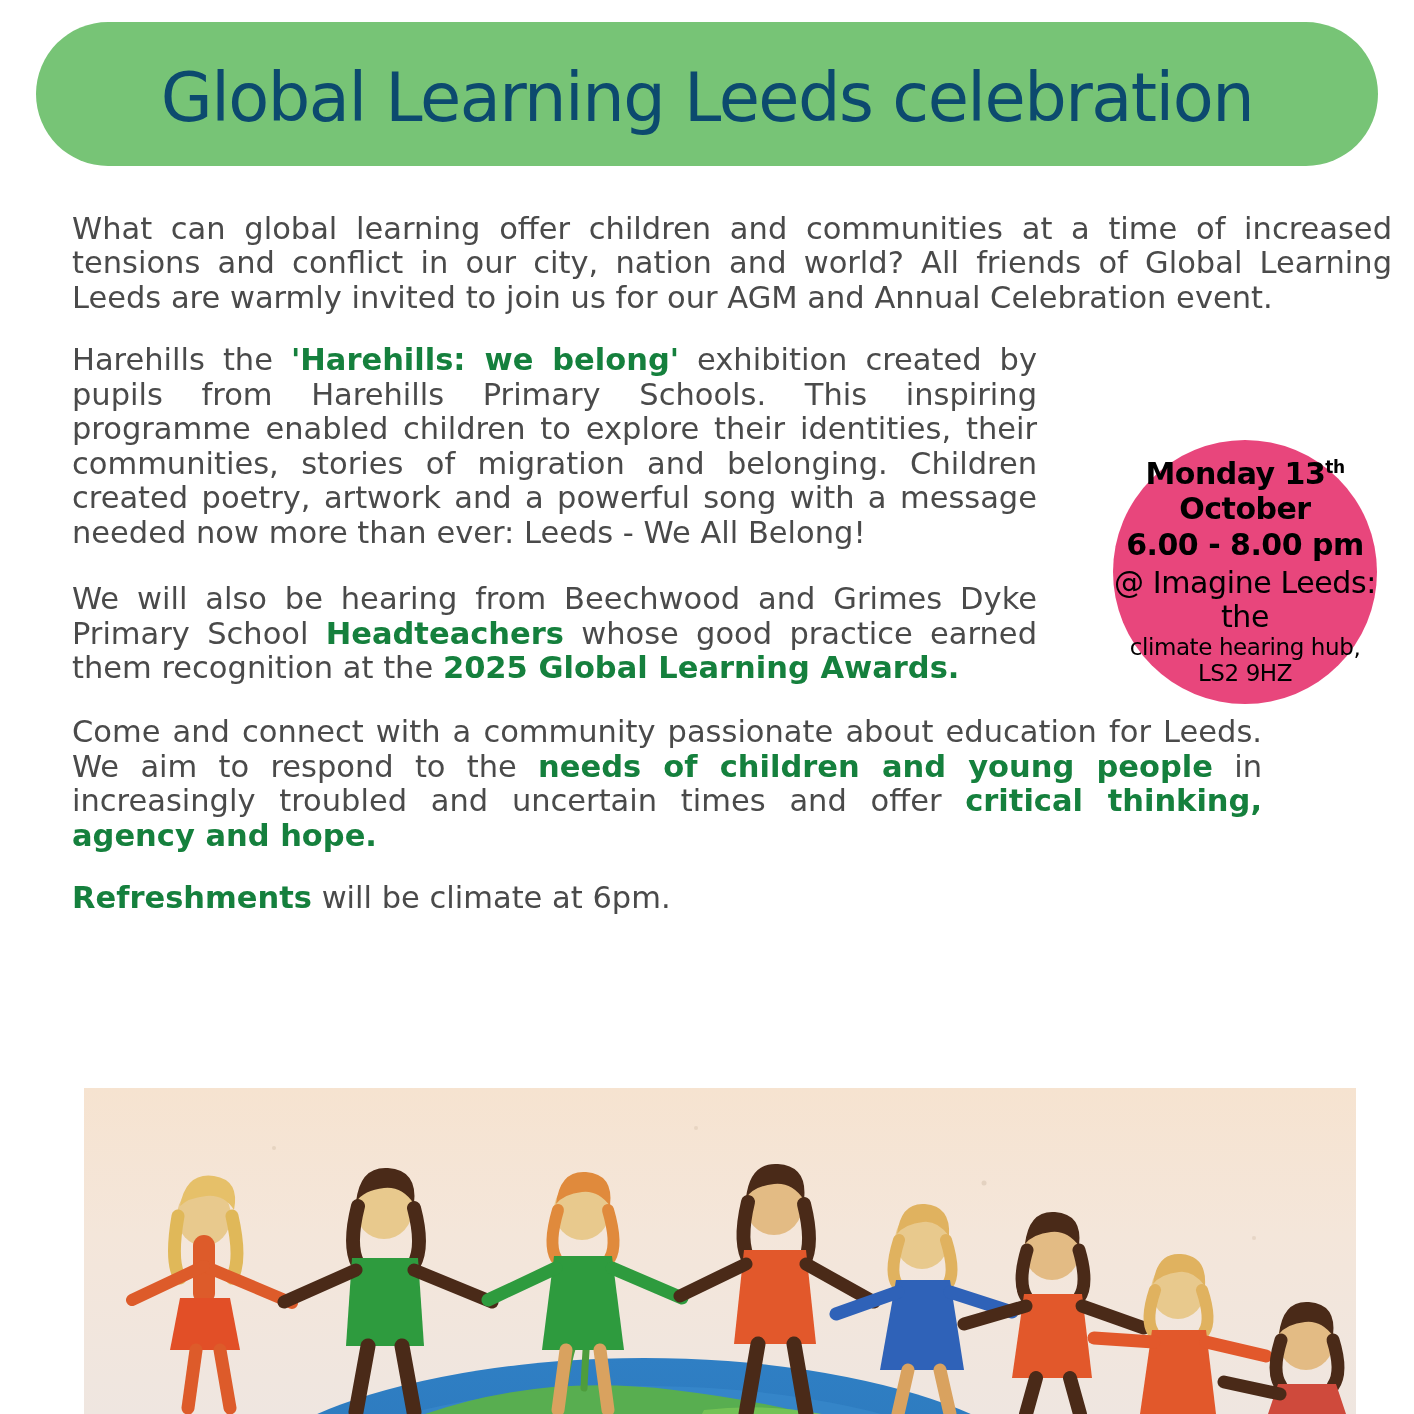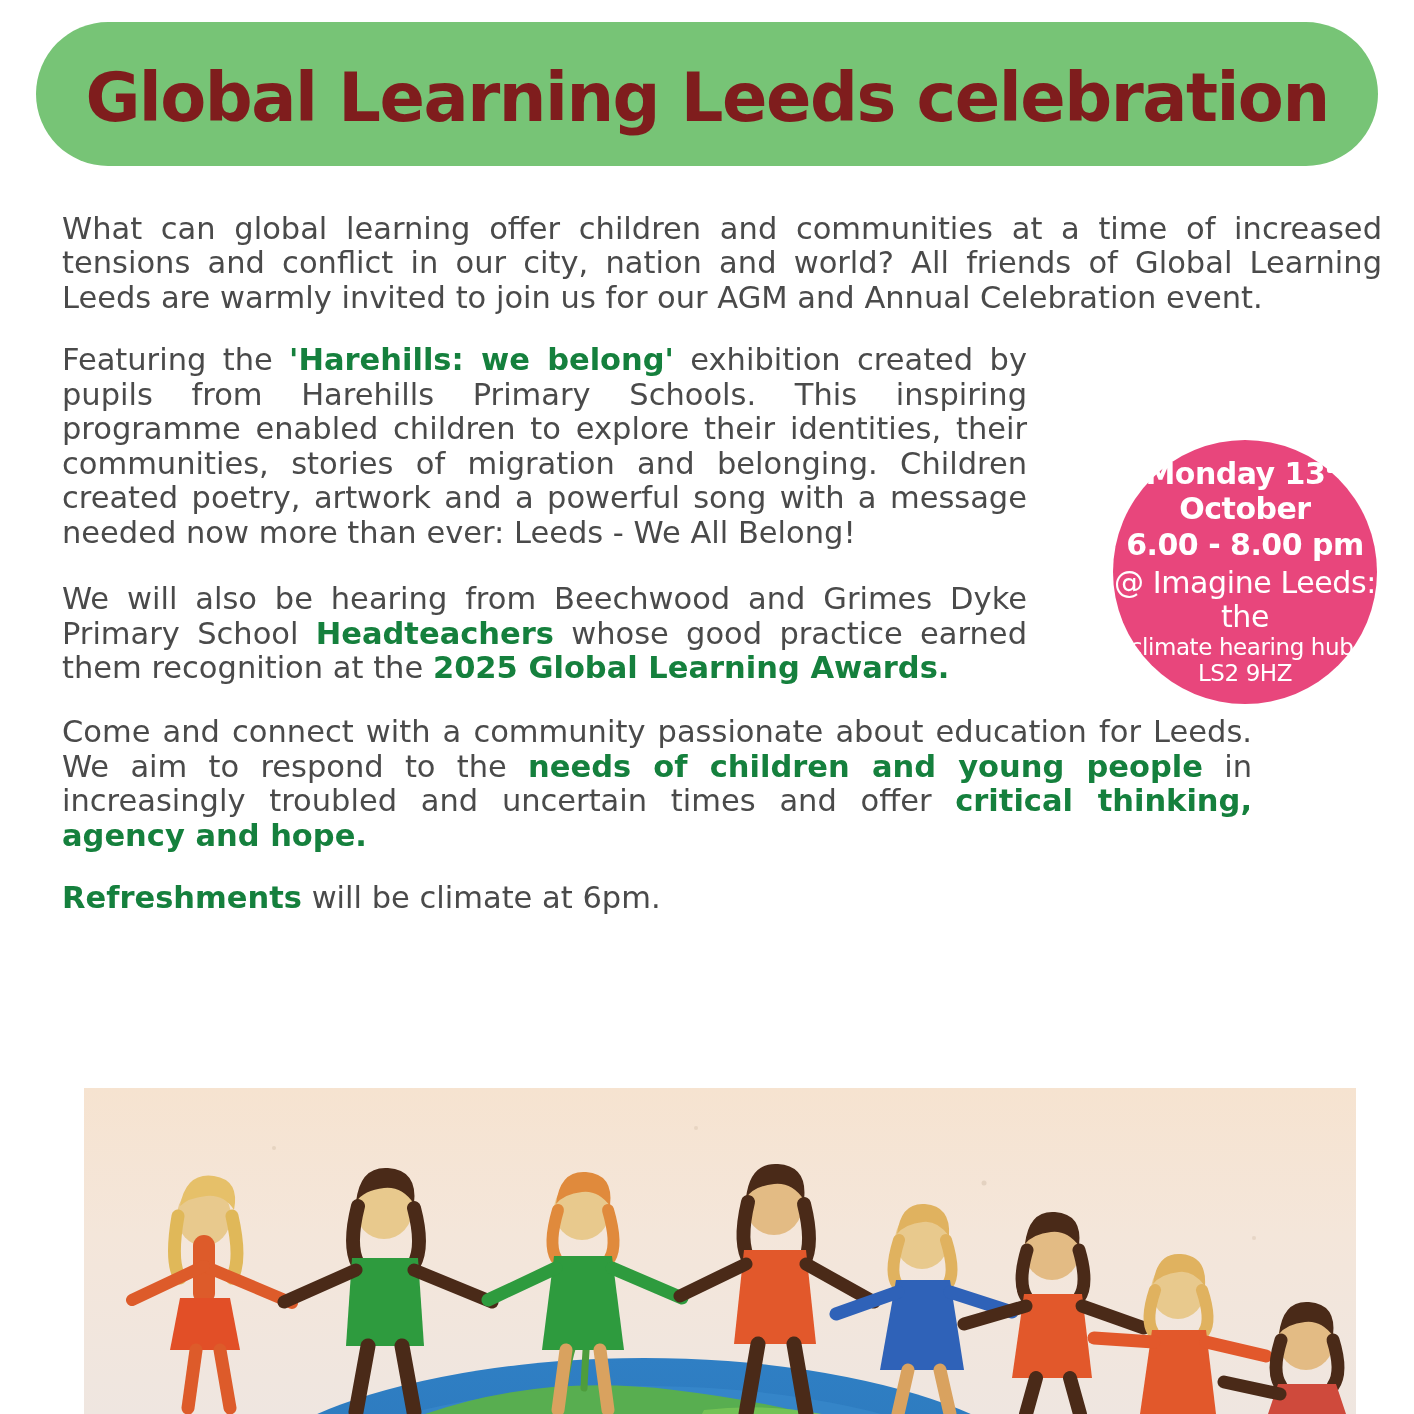--- a/index.html
+++ b/index.html
@@ -25,31 +25,31 @@
     height: 144px;
     background: #77c476;
     border-radius: 72px;
     display: flex;
     align-items: center;
     justify-content: center;
   }
   .header-title {
     font-family: "DejaVu Sans", sans-serif;
     font-size: 67px;
-    font-weight: bold;
+    font-weight: normal;
     letter-spacing: -1.5px;
-    color: #7f1d1d;
+    color: #0c4a6e;
     white-space: nowrap;
     margin-top: 8px;
   }
 
   
   .body-copy {
     position: absolute;
-    left: 62px;
+    left: 72px;
     top: 212px;
     width: 1320px;
   }
   .para {
     font-size: 30.5px;
     line-height: 1.13;
     color: #4a4a4a;
     margin: 0 0 28px 0;
     text-align: justify;
     font-family: "DejaVu Sans", sans-serif;
@@ -64,21 +64,21 @@
 
   
   .date-badge {
     position: absolute;
     left: 1113px;
     top: 440px;
     width: 264px;
     height: 264px;
     border-radius: 50%;
     background: #e8467c;
-    color: #ffffff;
+    color: #000000;
     display: flex;
     flex-direction: column;
     align-items: center;
     justify-content: center;
     text-align: center;
     line-height: 1.14;
   }
   .badge-l1 {
     font-size: 30px;
     font-weight: bold;
@@ -121,21 +121,21 @@
 
 <div class="header-banner">
   <div class="header-title">Global Learning Leeds celebration</div>
 </div>
 
 <div class="body-copy">
 
   <p class="para p-intro">What can global learning offer children and communities at a time of increased tensions and conflict in our city, nation and world? All friends of Global Learning Leeds are warmly invited to join us for our AGM and Annual Celebration event.</p>
 
   <p class="para p-featuring">
-    <span>Featuring the </span><b>'Harehills: we belong'</b><span> exhibition created by pupils from Harehills Primary Schools. This inspiring programme enabled children to explore their identities, their communities, stories of migration and belonging. Children created poetry, artwork and a powerful song with a message needed now more than ever: Leeds - We All Belong!</span>
+    <span>Harehills the </span><b>'Harehills: we belong'</b><span> exhibition created by pupils from Harehills Primary Schools. This inspiring programme enabled children to explore their identities, their communities, stories of migration and belonging. Children created poetry, artwork and a powerful song with a message needed now more than ever: Leeds - We All Belong!</span>
   </p>
 
   <p class="para p-hearing">
     <span>We will also be hearing from Beechwood and Grimes Dyke Primary School </span><b>Headteachers</b><span> whose good practice  earned them recognition at the </span><b>2025 Global Learning Awards.</b>
   </p>
 
   <p class="para p-come">
     <span>Come and connect with a community passionate about education for Leeds. We aim to respond to the </span><b>needs of children and young people</b><span> in increasingly troubled and uncertain times and offer </span><b>critical thinking, agency and hope.</b>
   </p>
 

